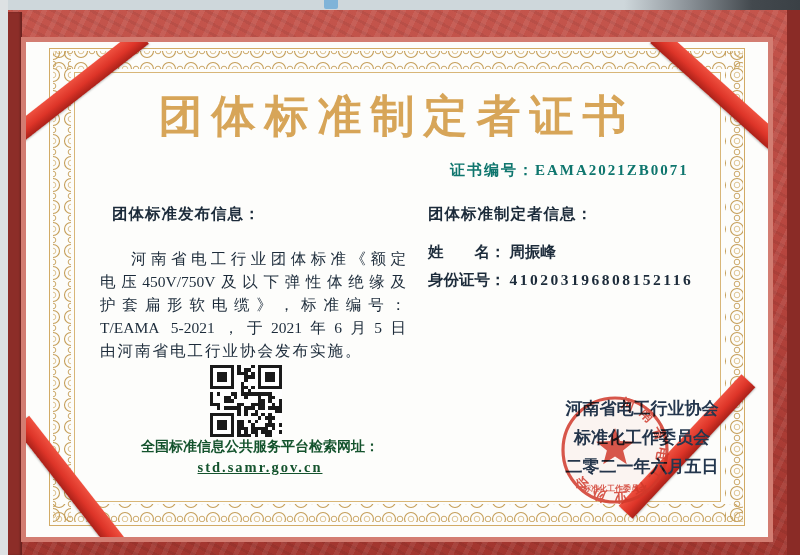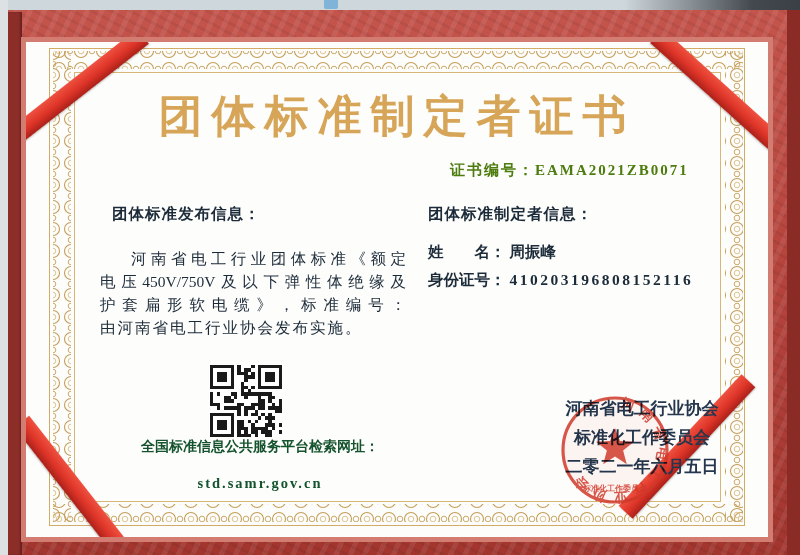--- a/index.html
+++ b/index.html
@@ -30,38 +30,38 @@
           box-shadow:0 1px 2px rgba(0,0,0,.25);}
   .ribbon.tl{width:160px;left:-26px;top:34px;transform:rotate(-38deg);}
   .ribbon.tr{width:160px;left:610px;top:38px;transform:rotate(42deg);}
   .ribbon.bl{width:170px;left:-37px;top:437px;transform:rotate(52deg);}
   .ribbon.br{width:180px;left:571px;top:395px;transform:rotate(-47deg);}
   
   .content{position:absolute;inset:0;z-index:3;color:#1c2b3a;}
   .title{position:absolute;left:0;top:45px;width:100%;text-align:center;
          font-size:44px;font-weight:bold;letter-spacing:9px;color:#d7a558;}
   .certno{position:absolute;left:424px;top:119px;font-size:15px;font-weight:bold;
-          letter-spacing:2px;color:#4d7c0f;}
+          letter-spacing:2px;color:#0f766e;}
   .sec-heading{font-size:15.5px;font-weight:bold;letter-spacing:1px;}
   .publish{position:absolute;left:74px;top:162px;width:306px;}
   .publish .sec-heading{margin-left:12px;}
   .pub-para{margin-top:22px;font-size:15.5px;font-weight:normal;line-height:23px;}
   .pub-line{text-align:justify;text-align-last:justify;}
   .pub-line.first{text-indent:2em;}
   .pub-line.last{text-align-last:left;letter-spacing:2px;}
   .maker{position:absolute;left:402px;top:162px;width:320px;}
   .maker-rows{margin-top:13px;}
   .maker-row{font-size:15.5px;font-weight:bold;line-height:27.5px;white-space:nowrap;font-family:Liberation Serif, serif;}
   .maker-row .val{margin-left:4px;}
   .maker-row .num{letter-spacing:2.5px;}
   .qr-box{position:absolute;left:184px;top:323px;width:72px;height:72px;}
   .qr-box svg{width:72px;height:72px;shape-rendering:crispEdges;}
   .qr-caption{position:absolute;left:100px;top:396px;width:268px;text-align:center;
               font-size:14px;font-weight:bold;color:#14532d;}
-  .qr-caption .url{margin-top:19px;letter-spacing:2px;font-size:14.5px;}
+  .qr-caption .url{margin-top:3px;letter-spacing:2px;font-size:14.5px;text-decoration:underline;}
   .issuer{position:absolute;left:512px;top:352px;width:208px;text-align:center;
           font-size:17px;font-weight:bold;line-height:29px;color:#24374e;z-index:3;}
   .seal{position:absolute;left:531px;top:350px;width:116px;height:116px;z-index:4;
         opacity:.85;mix-blend-mode:multiply;}
 </style>
 </head>
 <body>
 
 <div class="page">
 
@@ -105,20 +105,21 @@
       <div class="certno">
         <span>证书编号：</span><span>EAMA2021ZB0071</span>
       </div>
 
       <div class="publish">
         <div class="sec-heading">团体标准发布信息：</div>
         <div class="pub-para">
           <div class="pub-line first">河南省电工行业团体标准《额定</div>
           <div class="pub-line">电压450V/750V及以下弹性体绝缘及</div>
           <div class="pub-line">护套扁形软电缆》，标准编号：</div>
+          <div class="pub-line">T/EAMA 5-2021，于2021年6月5日</div>
           <div class="pub-line last">由河南省电工行业协会发布实施。</div>
         </div>
       </div>
 
       <div class="maker">
         <div class="sec-heading">团体标准制定者信息：</div>
         <div class="maker-rows">
           <div class="maker-row">
             <span>姓　　名：</span><span class="val">周振峰</span>
           </div>

